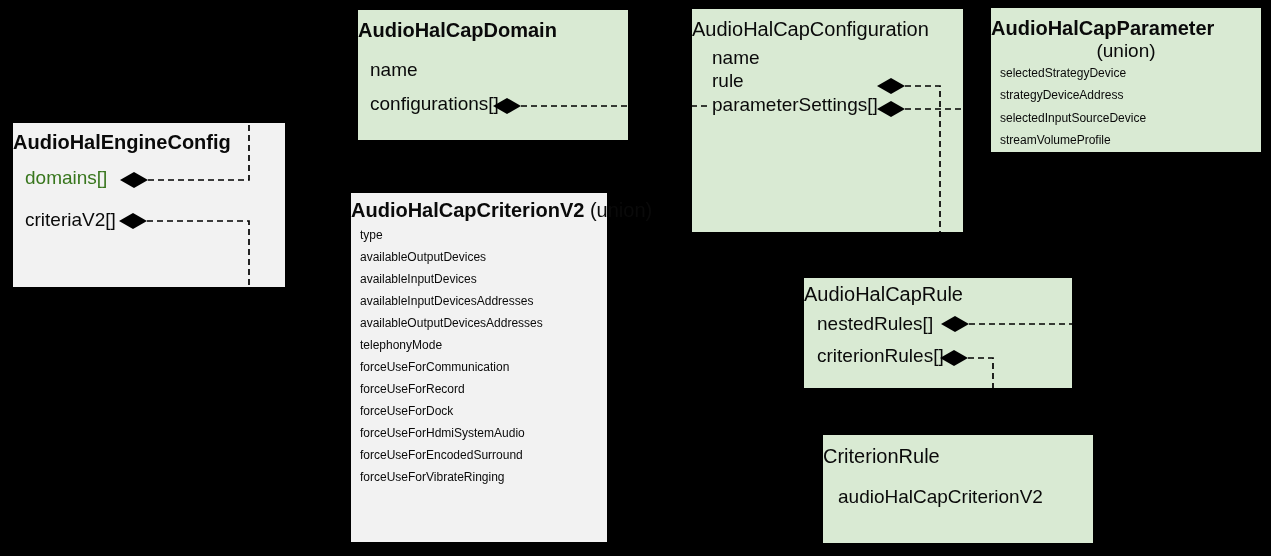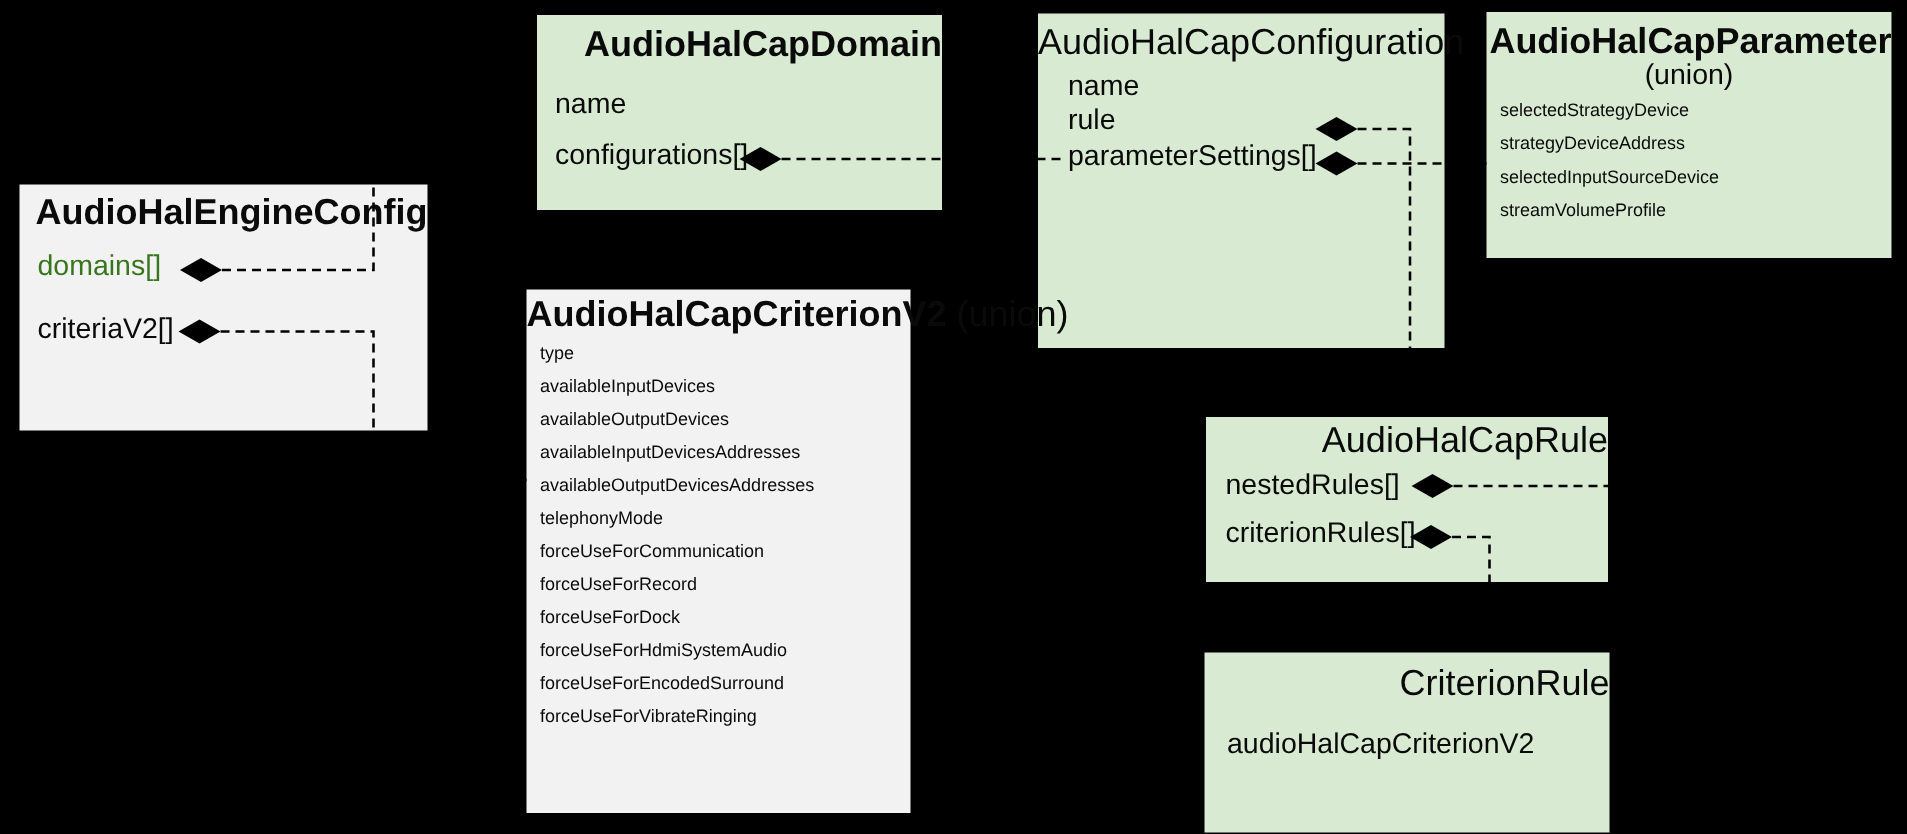--- a/index.html
+++ b/index.html
@@ -18,22 +18,22 @@
   }
   .box {
     position: absolute;
     box-sizing: border-box;
   }
   .box.green { background: var(--green-box, #d9ead3); }
   .box.gray  { background: var(--gray-box, #f2f2f2); }
   .title {
     position: absolute;
     left: 0; right: 0;
-    text-align: right;
-    font-size: 24px;
+    text-align: left;
+    font-size: 20px;
     line-height: 24px;
     white-space: nowrap;
   }
   .bold { font-weight: bold; }
   .title .reg { font-weight: normal; }
   .subtitle {
     position: absolute;
     left: 0; right: 0;
     text-align: center;
     font-size: 19px;
@@ -85,58 +85,58 @@
     <div class="field" style="left:12px; top:83px">configurations[]</div>
   </div>
 
   <div class="box green" style="left:692px; top:9px; width:271px; height:223px;">
     <div class="title" style="top:8px">AudioHalCapConfiguration</div>
     <div class="field" style="left:20px; top:38px">name</div>
     <div class="field" style="left:20px; top:61px">rule</div>
     <div class="field" style="left:20px; top:85px">parameterSettings[]</div>
   </div>
 
-  <div class="box green" style="left:991px; top:8px; width:270px; height:164px;">
+  <div class="box green" style="left:991px; top:8px; width:270px; height:144px;">
     <div class="title bold" style="top:8px">AudioHalCapParameter</div>
     <div class="subtitle" style="top:32px">(union)</div>
     <div class="fieldstack" style="left:9px; top:54px; line-height:22.4px">
       <div>selectedStrategyDevice</div>
       <div>strategyDeviceAddress</div>
       <div>selectedInputSourceDevice</div>
       <div>streamVolumeProfile</div>
     </div>
   </div>
 
   <div class="box gray" style="left:351px; top:193px; width:256px; height:349px;">
     <div class="title" style="top:5px">
       <span class="bold">AudioHalCapCriterionV2</span><span class="reg"> (union)</span>
     </div>
     <div class="fieldstack" style="left:9px; top:31px; line-height:22px">
       <div>type</div>
+      <div>availableOutputDevices</div>
       <div>availableInputDevices</div>
-      <div>availableOutputDevices</div>
       <div>availableInputDevicesAddresses</div>
       <div>availableOutputDevicesAddresses</div>
       <div>telephonyMode</div>
       <div>forceUseForCommunication</div>
       <div>forceUseForRecord</div>
       <div>forceUseForDock</div>
       <div>forceUseForHdmiSystemAudio</div>
       <div>forceUseForEncodedSurround</div>
       <div>forceUseForVibrateRinging</div>
     </div>
   </div>
 
   <div class="box green" style="left:804px; top:278px; width:268px; height:110px;">
     <div class="title" style="top:4px">AudioHalCapRule</div>
     <div class="field" style="left:13px; top:35px">nestedRules[]</div>
     <div class="field" style="left:13px; top:67px">criterionRules[]</div>
   </div>
 
-  <div class="box green" style="left:803px; top:435px; width:270px; height:120px;">
+  <div class="box green" style="left:823px; top:435px; width:270px; height:108px;">
     <div class="title" style="top:9px">CriterionRule</div>
     <div class="field" style="left:15px; top:51px">audioHalCapCriterionV2</div>
   </div>
 
   <svg id="overlay" viewBox="0 0 1271 556">
     <path d="M148 180 H249 V75 H358"></path>
     <path d="M147 221 H249 V320 H351"></path>
     <path d="M521 106 H707"></path>
     <path d="M905 86 H940 V278"></path>
     <path d="M905 109 H992"></path>

